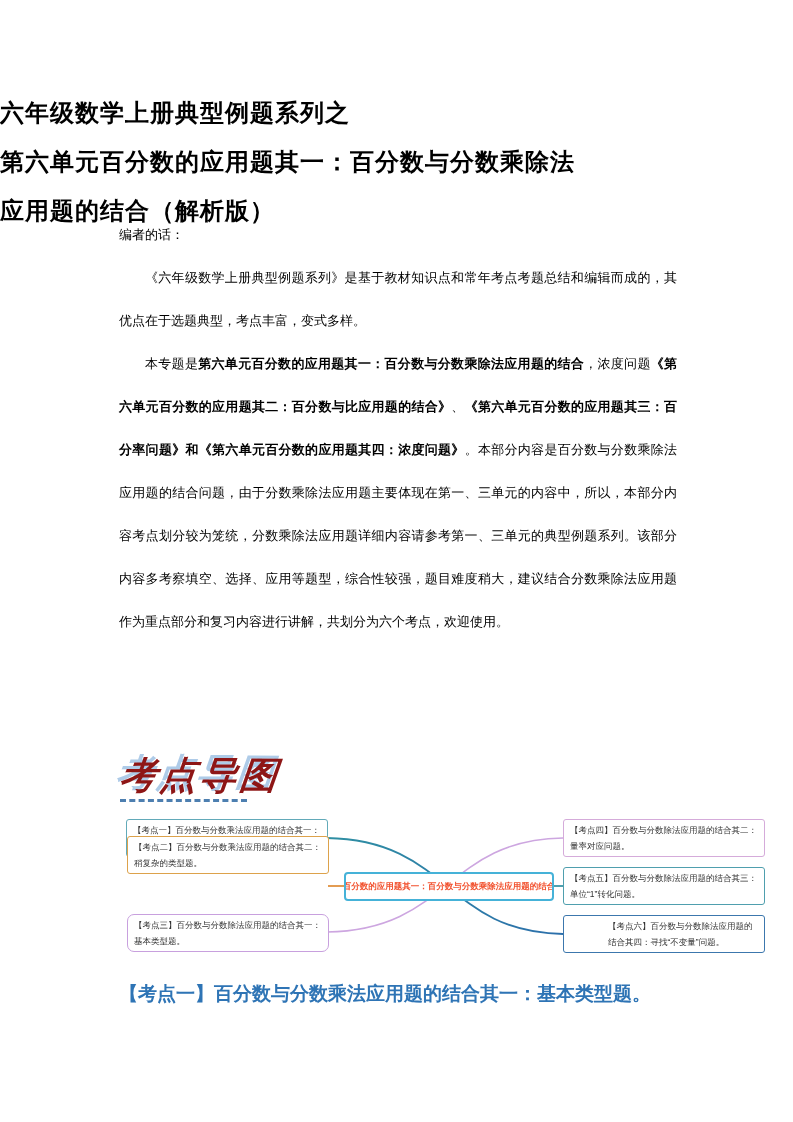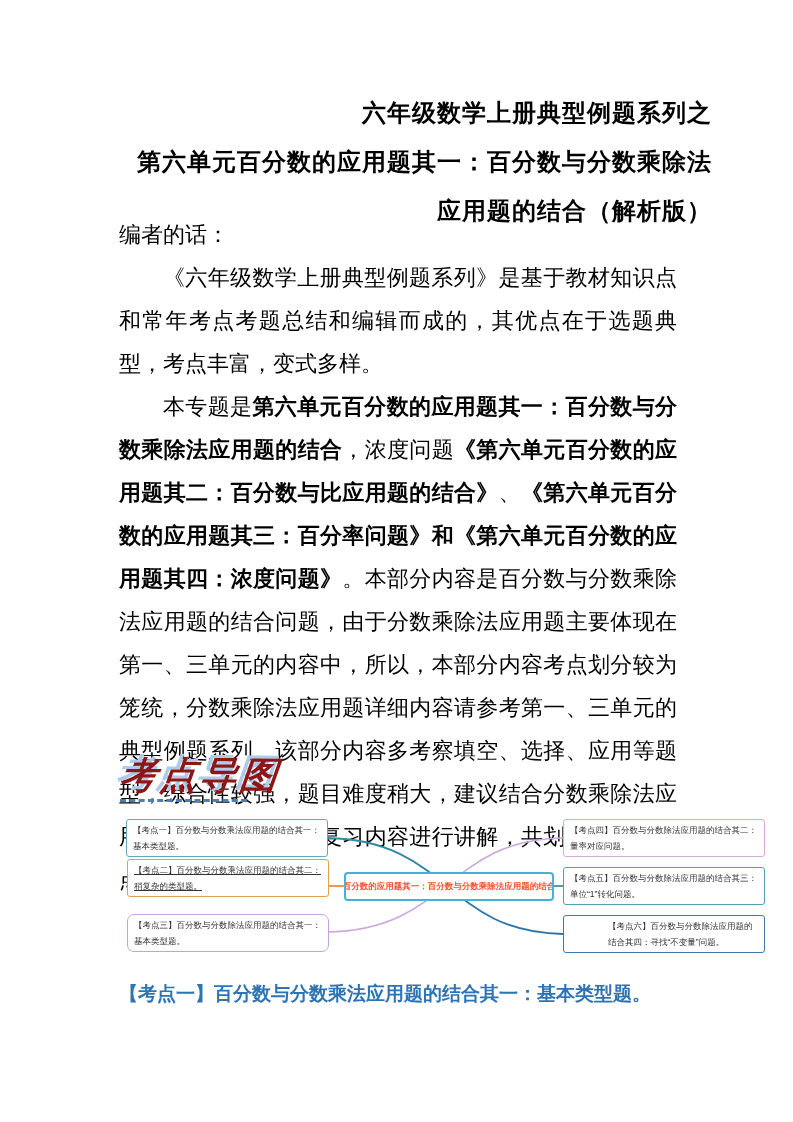--- a/index.html
+++ b/index.html
@@ -10,31 +10,31 @@
     height: 1122px;
     background: #ffffff;
     overflow: hidden;
     font-family: "Liberation Sans", sans-serif;
     color: #000000;
   }
   .doc-title {
     position: absolute;
     top: 88px; left: 0;
     width: 712px;
-    text-align: right;
+    text-align: left;
     font-size: 24px;
     font-weight: bold;
     line-height: 49px;
     letter-spacing: 1px;
   }
   .doc-body {
     position: absolute;
     top: 213px; left: 119px;
     width: 558px;
-    font-size: 22px;
+    font-size: 13px;
     line-height: 43px;
     text-align: justify;
     word-break: break-all;
   }
   .doc-body p.indent { text-indent: 2em; }
   .doc-body b { font-weight: bold; }
   .wordart-wrap { position: absolute; top: 756px; left: 120px; }
   .wordart {
     display: inline-block;
     font-size: 37px;
@@ -120,21 +120,21 @@
     </defs>
     <path d="M327,838 C450,840 445,932 563,934" fill="none" stroke="url(#gradTealBlue)" stroke-width="1.8"></path>
     <path d="M327,932 C450,930 445,840 563,838" fill="none" stroke="#cda6e0" stroke-width="1.6"></path>
     <path d="M328,886 L345,886" fill="none" stroke="#e0913f" stroke-width="1.8"></path>
     <path d="M553,886 L563,886" fill="none" stroke="#3a95a5" stroke-width="1.8"></path>
   </svg>
 
   <div class="leaf" style="left: 126px; top: 819px; border-color: rgb(98, 170, 185);">
     <span>【考点一】百分数与分数乘法应用题的结合其一：基本类型题。</span>
   </div>
-  <div class="leaf" style="left: 127px; top: 859px; border-color: rgb(221, 162, 75); text-decoration: underline;">
+  <div class="leaf" style="left: 127px; top: 836px; border-color: rgb(221, 162, 75);">
     <span>【考点二】百分数与分数乘法应用题的结合其二：稍复杂的类型题。</span>
   </div>
   <div class="leaf" style="left: 127px; top: 914px; border-color: rgb(200, 160, 222); border-radius: 7px;">
     <span>【考点三】百分数与分数除法应用题的结合其一：基本类型题。</span>
   </div>
   <div class="leaf" style="left: 563px; top: 819px; border-color: rgb(213, 171, 218);">
     <span>【考点四】百分数与分数除法应用题的结合其二：量率对应问题。</span>
   </div>
   <div class="leaf" style="left: 563px; top: 867px; border-color: rgb(79, 159, 174);">
     <span>【考点五】百分数与分数除法应用题的结合其三：单位“1”转化问题。</span>

